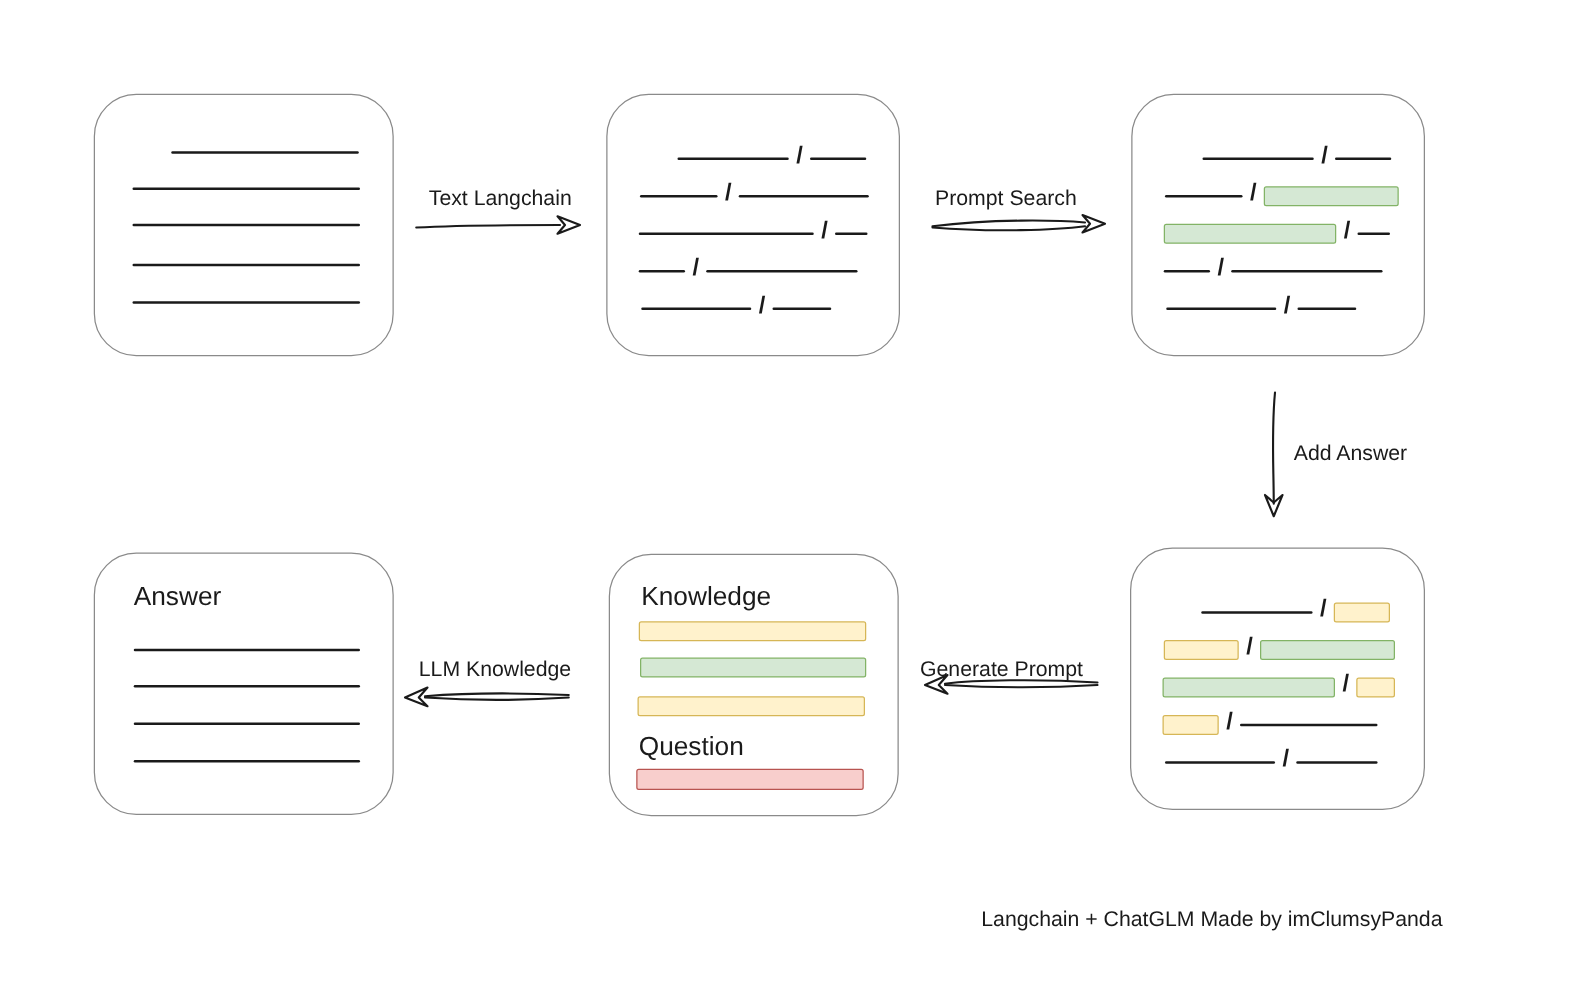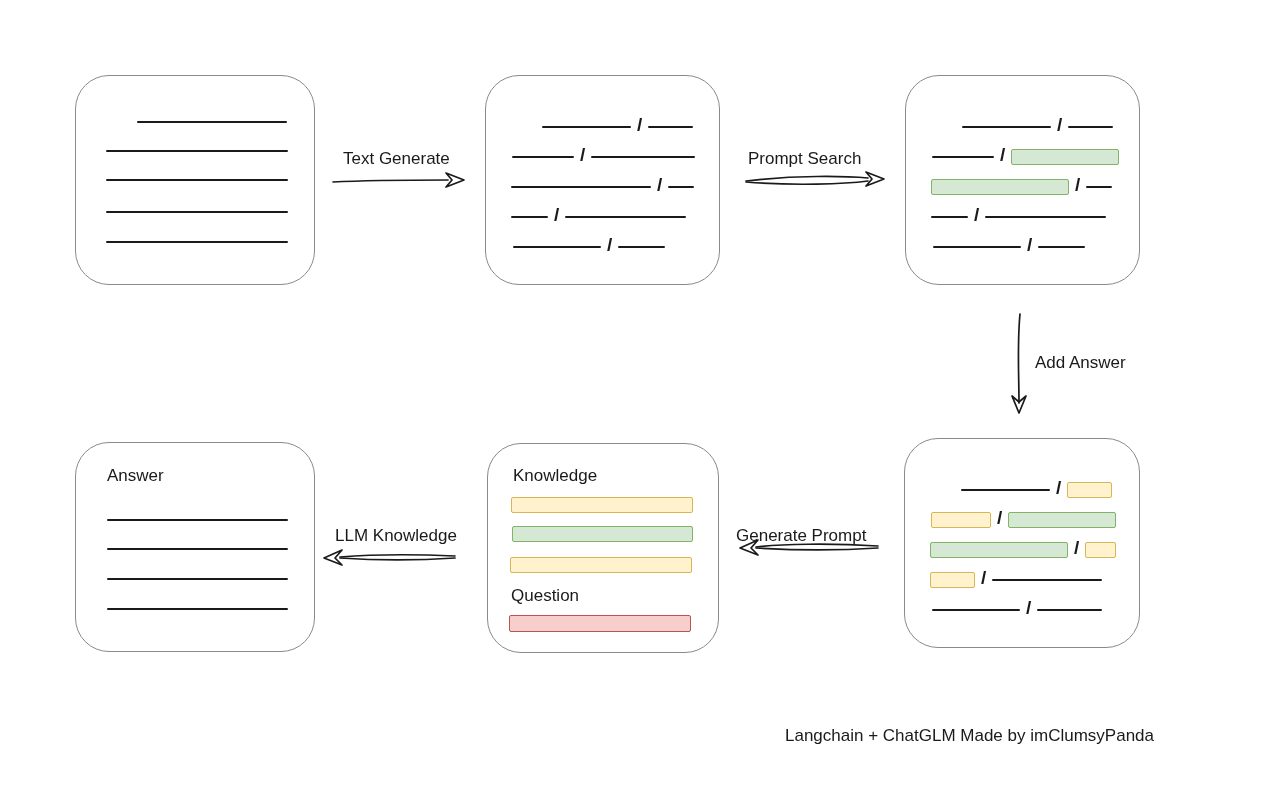--- a/index.html
+++ b/index.html
@@ -16,21 +16,21 @@
   .hline-seg{height:2px;background:var(--ink,#1a1a1a);border-radius:1px;margin-bottom:8px;}
   .slash{font-size:19px;font-weight:600;line-height:1;margin-bottom:2px;color:var(--ink,#1a1a1a);}
   .bar{height:16px;border-radius:2px;border:1.6px solid;box-sizing:border-box;margin-bottom:1px;}
   .bar.green{background:var(--green-fill,#d5e8d4);border-color:var(--green-border,#82b366);}
   .bar.yellow{background:var(--yellow-fill,#fff2cc);border-color:var(--yellow-border,#d6b656);}
   .pbar{position:absolute;border-radius:2px;border:1.6px solid;box-sizing:border-box;}
   .pbar.green{background:var(--green-fill);border-color:var(--green-border);}
   .pbar.yellow{background:var(--yellow-fill);border-color:var(--yellow-border);}
   .pbar.red{background:var(--red-fill);border-color:var(--red-border);}
   .arrow-label{position:absolute;font-size:17px;font-weight:500;white-space:nowrap;color:var(--ink,#1a1a1a);}
-  .box-label{position:absolute;font-size:17px;font-weight:500;white-space:nowrap;color:var(--ink,#1a1a1a);}
+  .box-label{position:absolute;font-size:21px;font-weight:500;white-space:nowrap;color:var(--ink,#1a1a1a);}
   .credit{position:absolute;left:785px;top:686px;font-size:17px;font-weight:500;white-space:nowrap;color:var(--ink,#1a1a1a);margin-top:40px;}
   #arrows-svg{position:absolute;left:0;top:0;pointer-events:none;}
   #arrows-svg path{stroke:var(--ink,#1a1a1a);stroke-width:1.7;fill:none;stroke-linecap:round;stroke-linejoin:round;}
 </style>
 </head>
 <body>
 
 <div id="canvas">
 
   <div class="box" style="left:75px;top:75px;width:240px;height:210px;">
@@ -135,21 +135,21 @@
     </div>
 
   <div class="box" style="left:75px;top:442px;width:240px;height:210px;">
     <div class="box-label" style="left:31px;top:23px;">Answer</div>
   <div class="hline" style="left: 31px; top: 76px; width: 181px;"></div>
       <div class="hline" style="left: 31px; top: 105px; width: 181px;"></div>
       <div class="hline" style="left: 31px; top: 135px; width: 181px;"></div>
       <div class="hline" style="left: 31px; top: 165px; width: 181px;"></div>
     </div>
 
-  <div class="arrow-label" style="left:343px;top:149px;">Text Generate</div>
+  <div class="arrow-label" style="left:343px;top:149px;">Text Langchain</div>
   <div class="arrow-label" style="left:748px;top:149px;">Prompt Search</div>
   <div class="arrow-label" style="left:1035px;top:353px;">Add Answer</div>
   <div class="arrow-label" style="left:736px;top:526px;">Generate Prompt</div>
   <div class="arrow-label" style="left:335px;top:526px;">LLM Knowledge</div>
 
   <div class="credit">Langchain + ChatGLM Made by imClumsyPanda</div>
 
   <svg id="arrows-svg" width="1262" height="792" viewBox="0 0 1262 792">
     <g>
       <path d="M333 182 C370 180, 420 180, 448 180"></path>

